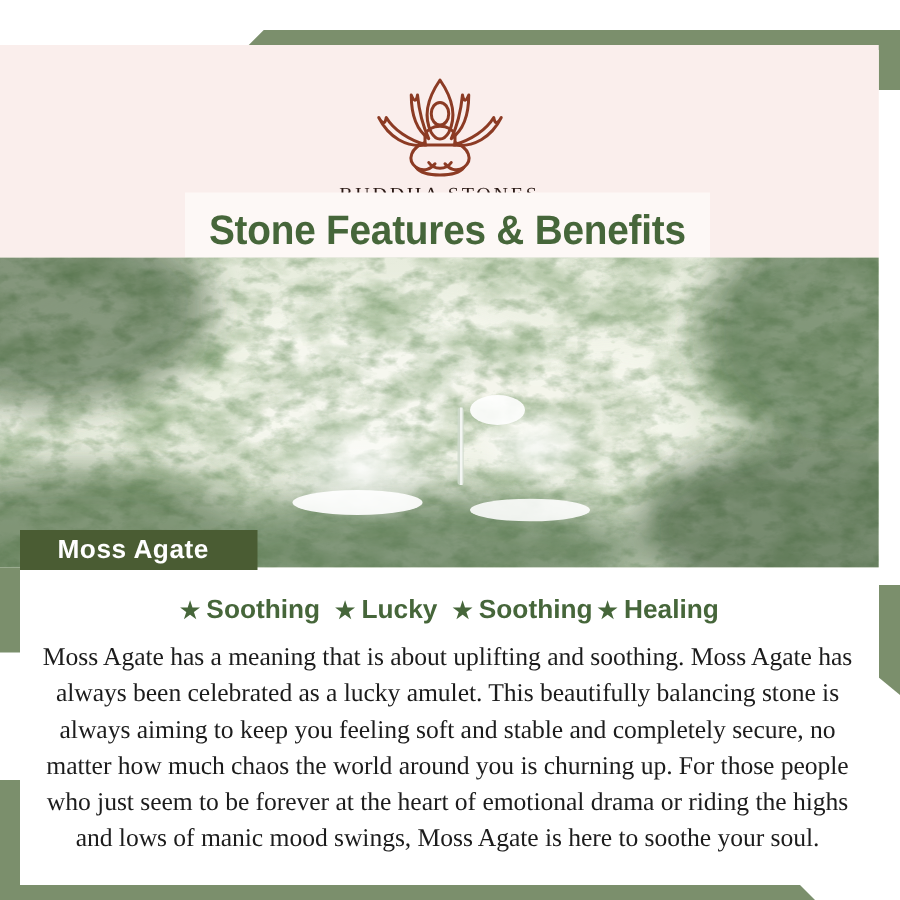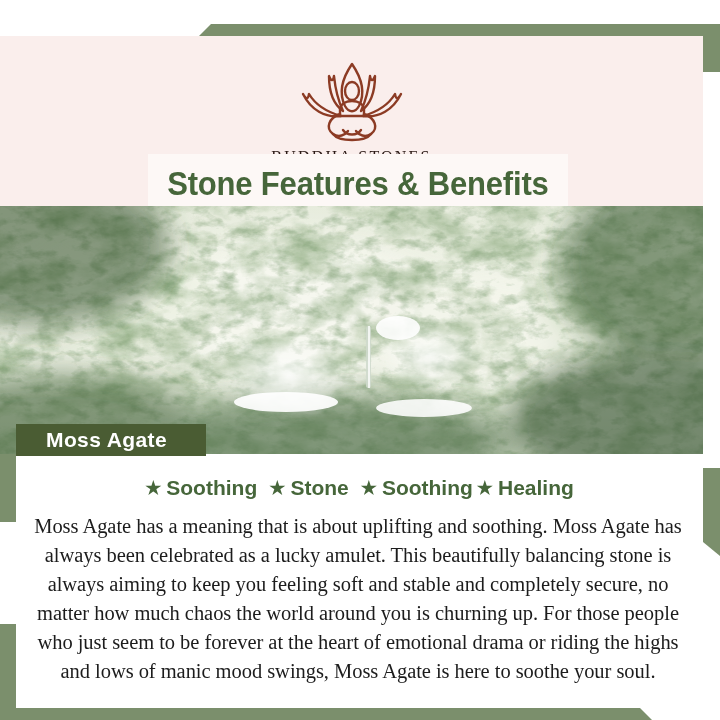--- a/index.html
+++ b/index.html
@@ -310,21 +310,21 @@
 
   <div class="card">
 
     <div class="features">
       <span class="feat">
         <span class="star">★</span>
         <span>Soothing</span>
       </span>
       <span class="feat">
         <span class="star">★</span>
-        <span>Stone</span>
+        <span>Lucky</span>
       </span>
       <span class="feat">
         <span class="star">★</span>
         <span>Soothing</span>
       </span>
       <span class="feat" style="margin-left:0">
         <span class="star">★</span>
         <span>Healing</span>
       </span>
     </div>

